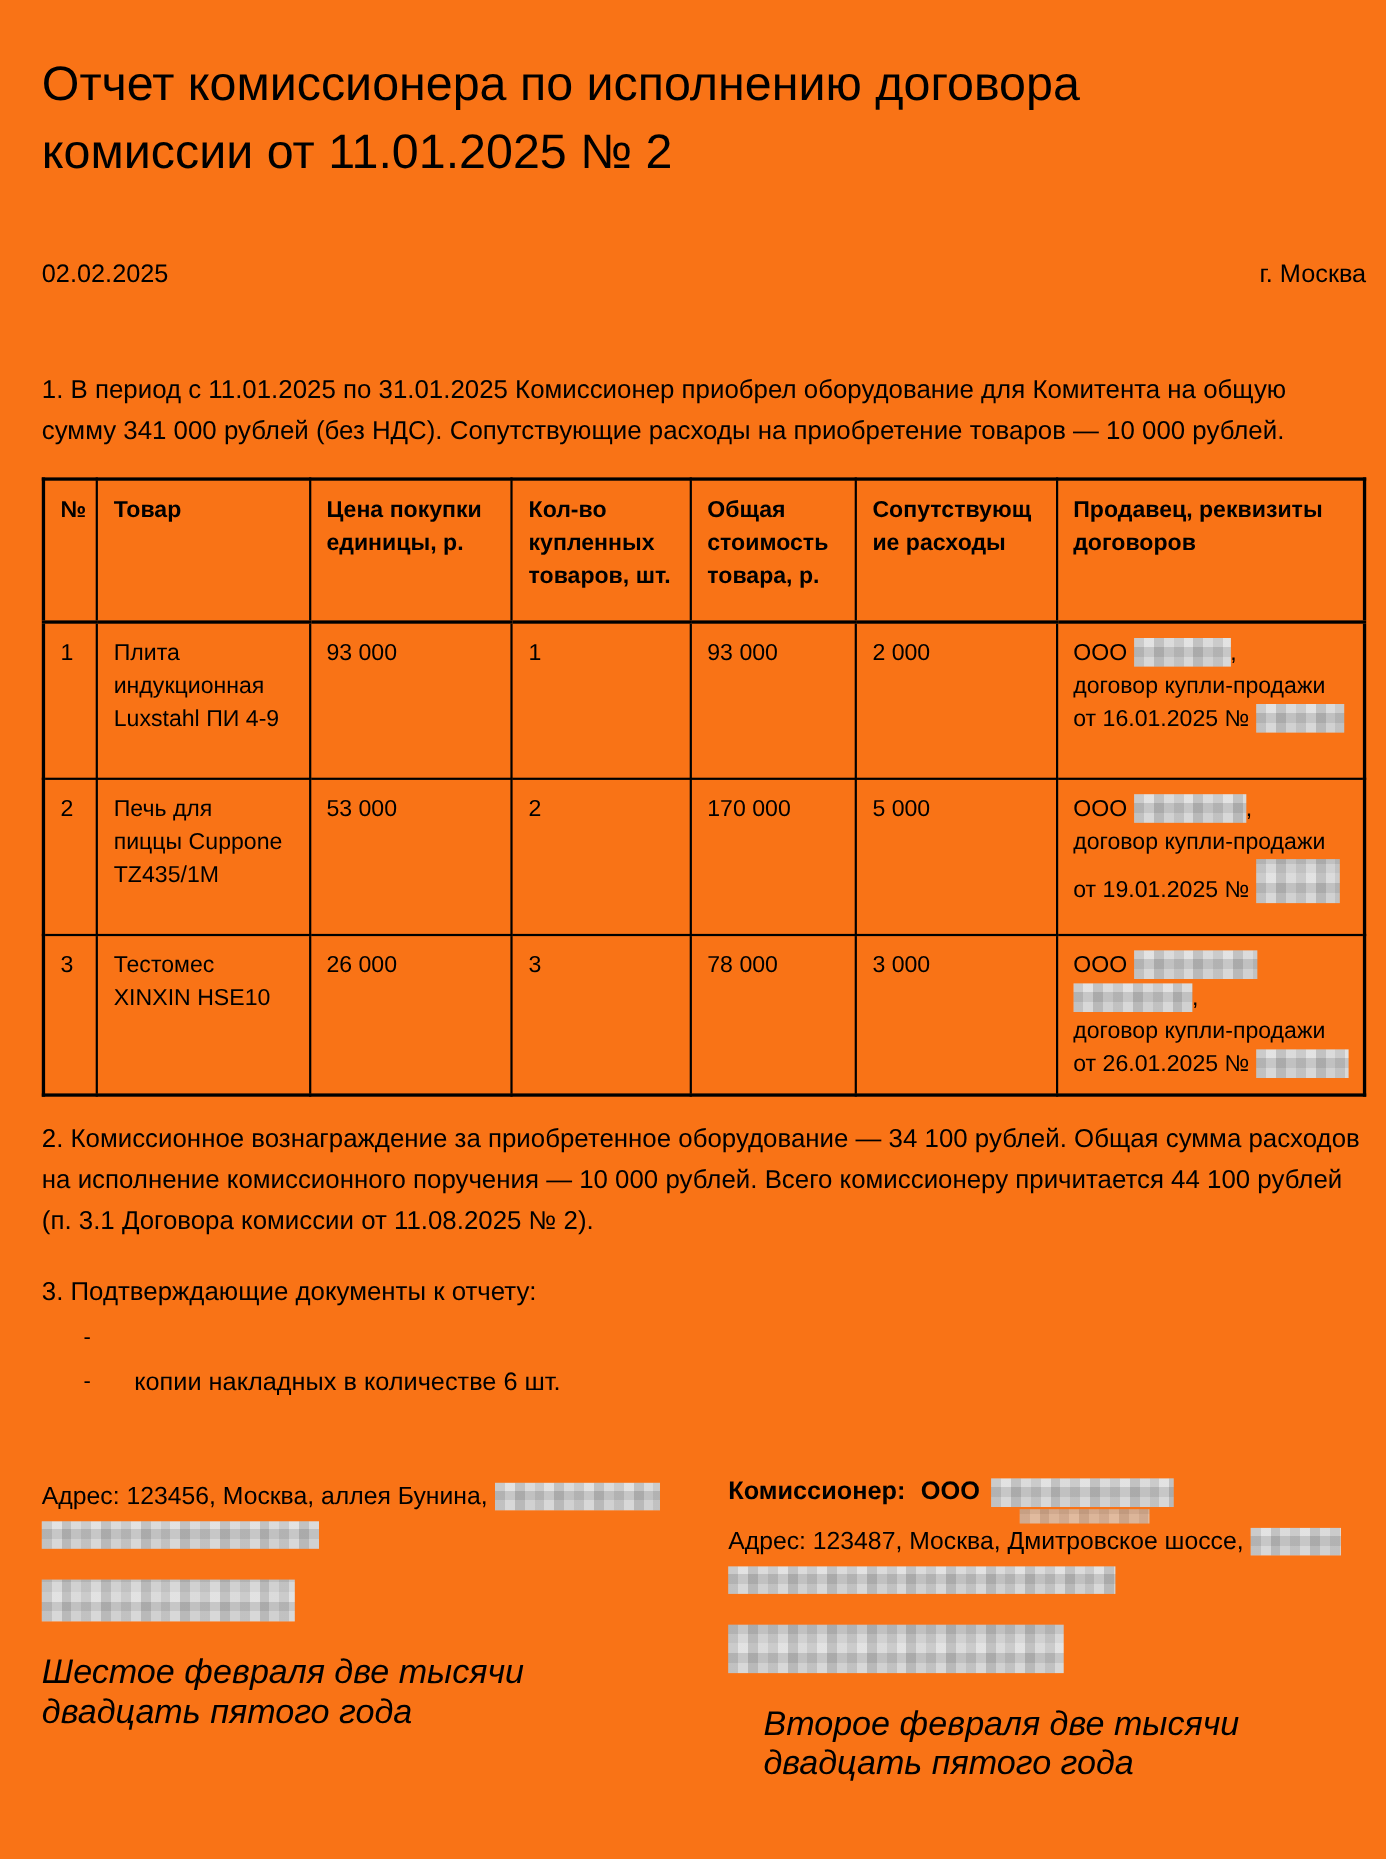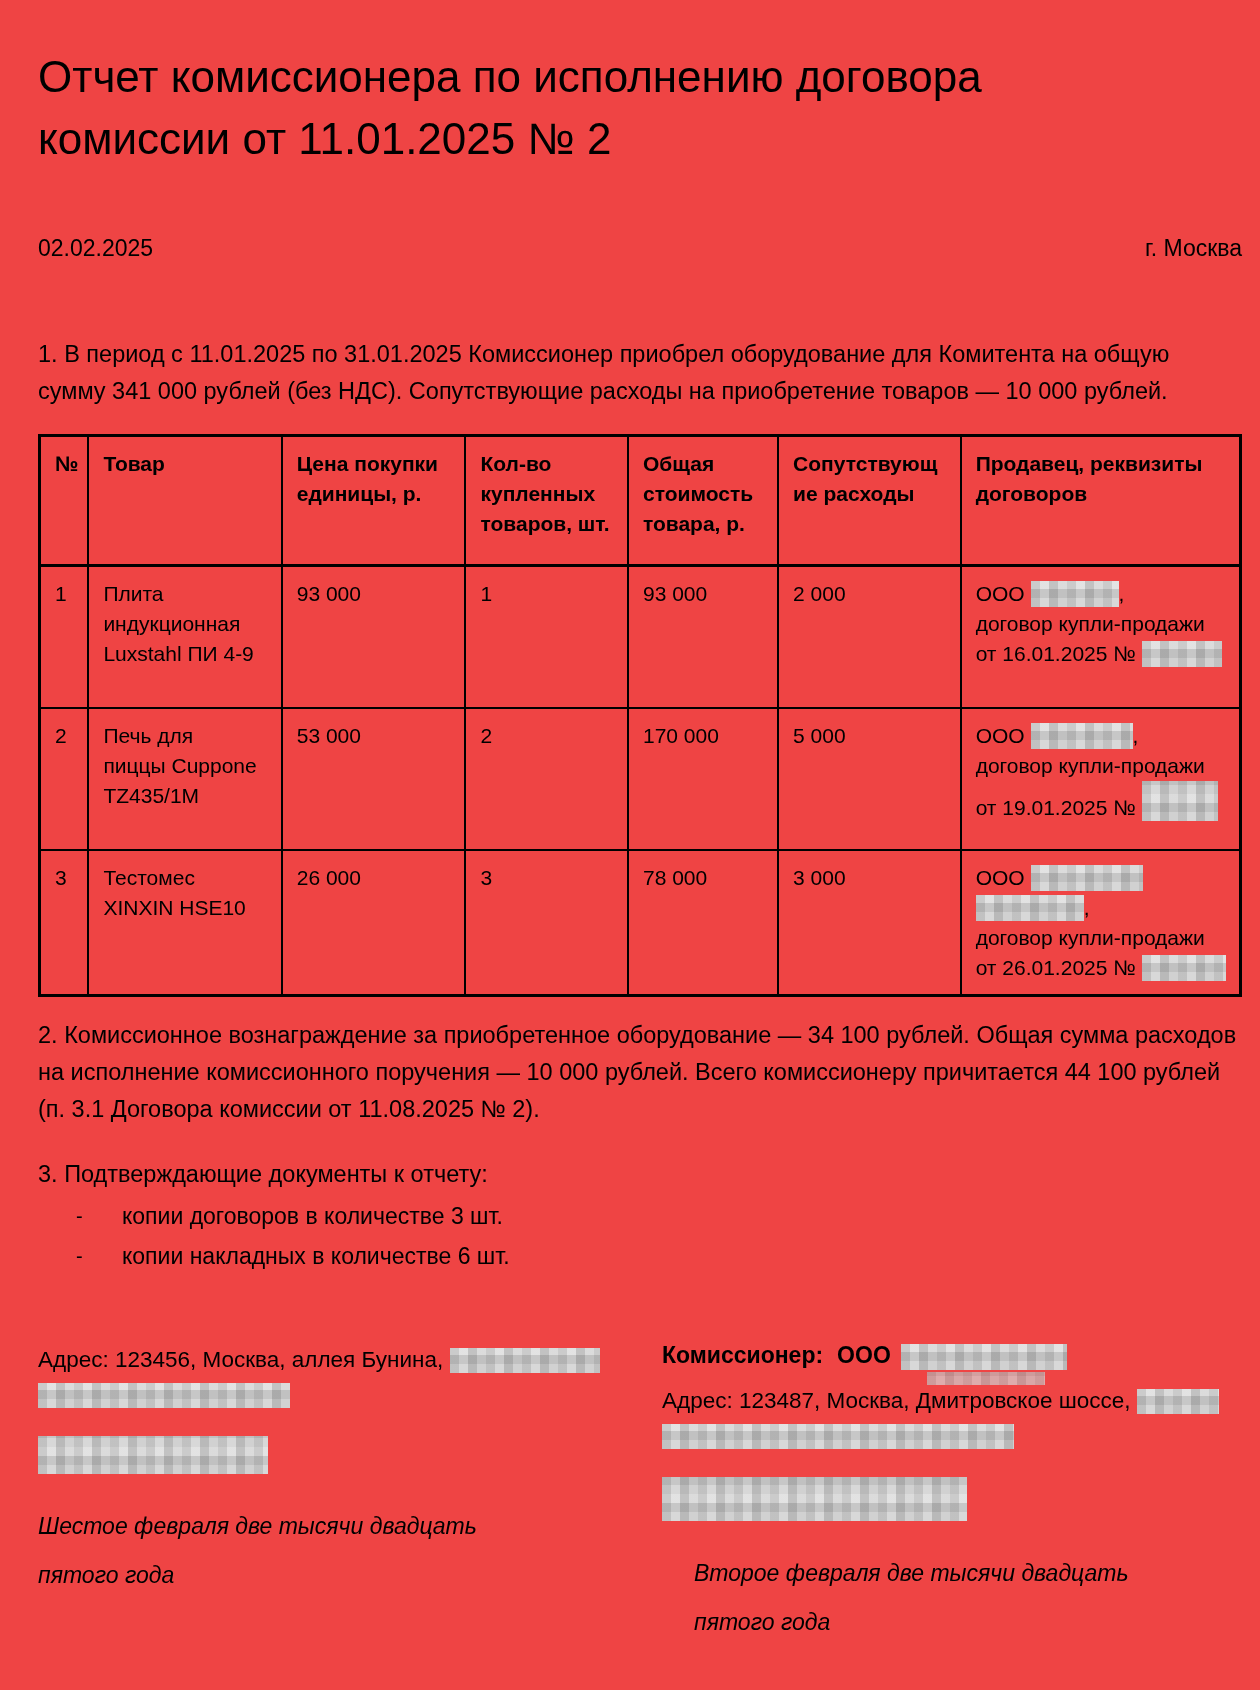--- a/index.html
+++ b/index.html
@@ -1,18 +1,18 @@
 <!DOCTYPE html>
 <html><head>
 <meta charset="utf-8">
 <style>
   * { margin:0; padding:0; box-sizing:border-box; }
   html,body { background:#ffffff; }
   .page {
-    width:1260px; height:1690px; background:#ef4444; color:#000;
+    width:1260px; height:1690px; background:#f97316; color:#000;
     font-family:"Liberation Sans","DejaVu Sans",sans-serif;
     padding:0 18px 0 38px; overflow:hidden; position:relative;
   }
   .title { font-size:44px; line-height:62px; font-weight:400; margin-top:46px; max-width:1100px; letter-spacing:0; }
   .date-row { display:flex; justify-content:space-between; font-size:23px; line-height:28px; margin-top:64px; width:1204px; }
   .para { font-size:23.5px; line-height:37px; width:1204px; }
   .p1 { margin-top:74px; }
   .p2 { margin-top:20px; }
   .p3 { margin-top:28px; }
   table { border-collapse:collapse; table-layout:fixed; width:1204px; margin-top:24px; border:3px solid #000; }
@@ -35,21 +35,21 @@
   .sig-col { display:block; }
   .sig-left { width:540px; }
   .sig-right { width:580px; }
   .role-line { font-weight:700; font-size:23px; line-height:30px; white-space:nowrap; }
   .role-line .org { margin-left:14px; margin-right:10px; }
   .px-stack { display:inline-flex; flex-direction:column; gap:2px; align-items:flex-start; transform:translateY(7px); }
   .px-stack .px2 { margin-left:26px; opacity:.7; }
   .addr { font-size:22.5px; line-height:30px; margin-top:8px; white-space:nowrap; }
   .red-line { margin-top:8px; }
   .sig-block { margin-top:28px; }
-  .written { font-style:italic; font-size:23px; line-height:49px; margin-top:28px; }
+  .written { font-style:italic; font-size:31px; line-height:36px; margin-top:28px; }
   .written-left { max-width:505px; }
   .written-right { max-width:445px;margin-left:32px; }
 </style>
 </head>
 <body>
 
 <div class="page">
 
   <h1 class="title">Отчет комиссионера по исполнению договора комиссии от 11.01.2025 № 2</h1>
 
@@ -138,21 +138,20 @@
     </tbody>
   </table>
 
   <p class="para p2">2. Комиссионное вознаграждение за приобретенное оборудование — 34 100 рублей. Общая сумма расходов на исполнение комиссионного поручения — 10 000 рублей. Всего комиссионеру причитается 44 100 рублей (п. 3.1 Договора комиссии от 11.08.2025 № 2).</p>
 
   <p class="para p3">3. Подтверждающие документы к отчету:</p>
 
   <div class="bullets">
     <div class="bullet">
       <span class="dash">-</span>
-      <span>копии договоров в количестве 3 шт.</span>
     </div>
     <div class="bullet">
       <span class="dash">-</span>
       <span>копии накладных в количестве 6 шт.</span>
     </div>
   </div>
 
   <div class="sigs">
 
     <div class="sig-col sig-left">

